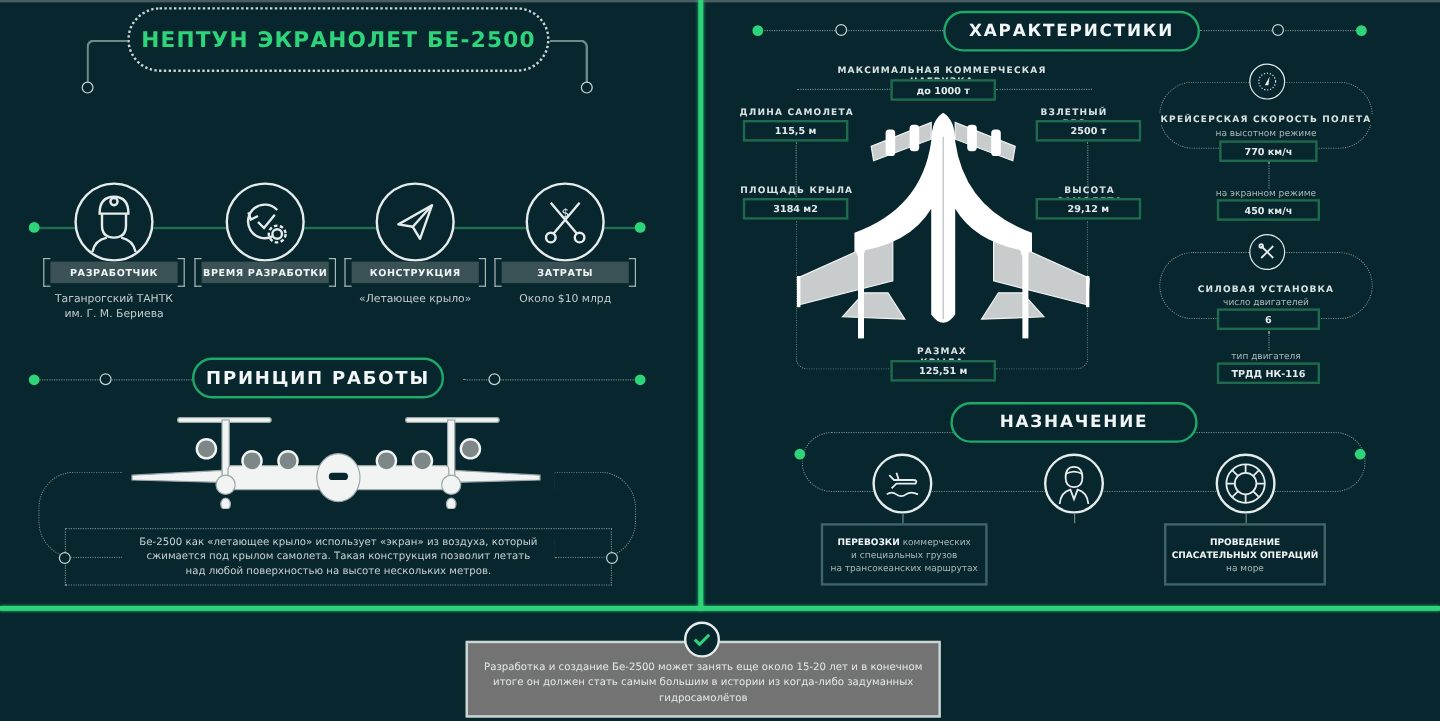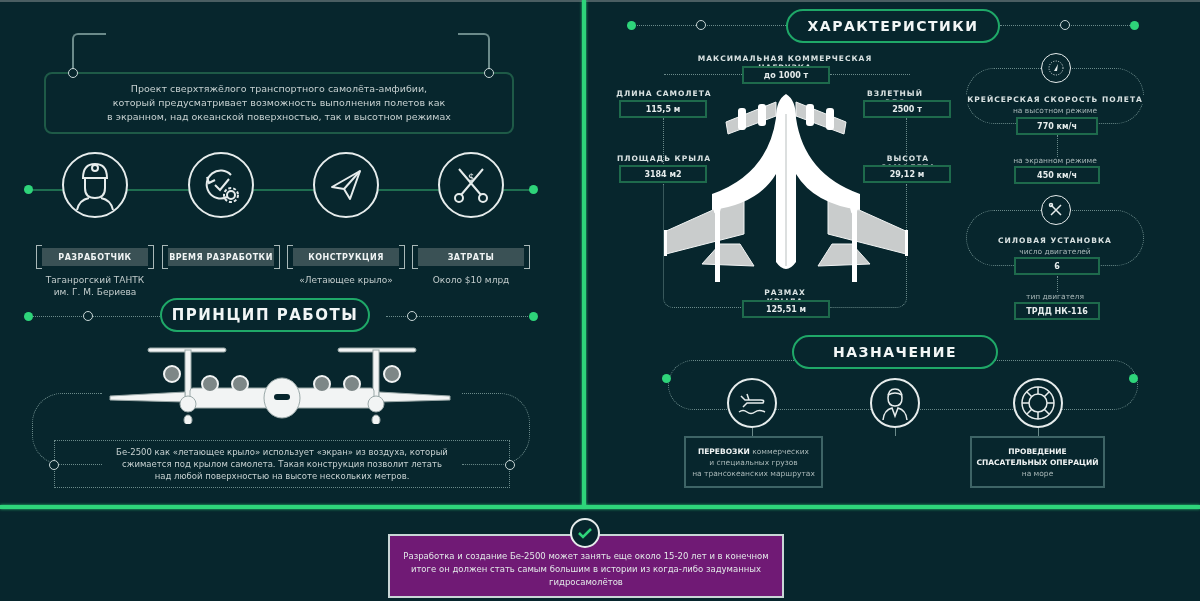--- a/index.html
+++ b/index.html
@@ -17,21 +17,21 @@
   .intro-box { position:absolute; left:44px; top:72px; width:470px; height:62px; border:2px solid #1e5a47; border-radius:8px; display:flex; align-items:center; justify-content:center; text-align:center; }
   .intro-text { font-size:9.5px; line-height:14px; color:#c7d1d1; white-space:pre-line; }
   .connector { position:absolute; border-color:#6b8a8a; border-style:solid; }
   .ring-dot { position:absolute; width:10px; height:10px; border:1.5px solid #c9d6d6; border-radius:50%; background:#07262d; }
   .green-dot { position:absolute; width:9px; height:9px; border-radius:50%; background:#2ed47a; }
 
   
   .timeline { position:absolute; left:28px; top:189px; width:508px; height:2px; background:#1f6e50; }
   .info-item { position:absolute; top:152px; width:130px; text-align:center; }
   .icon-circle { margin:0 auto; width:66px; height:66px; border:2px solid #e6ecec; border-radius:50%; display:flex; align-items:center; justify-content:center; background:#07262d; position:relative; }
-  .tag { margin:30px auto 0; width:106px; height:18px; background:#3a5155; color:#f0f4f4; font-weight:bold; font-size:8px; letter-spacing:0.5px; display:flex; align-items:center; justify-content:center; position:relative; }
+  .tag { margin:0 auto 0; width:106px; height:18px; background:#3a5155; color:#f0f4f4; font-weight:bold; font-size:8px; letter-spacing:0.5px; display:flex; align-items:center; justify-content:center; position:relative; }
   .tag::before, .tag::after { content:""; position:absolute; top:-3px; width:5px; height:22px; border:1.5px solid #a9b8b8; }
   .tag::before { left:-6px; border-right:none; }
   .tag::after { right:-6px; border-left:none; }
   .info-desc { margin-top:8px; font-size:9px; line-height:12px; color:#c2cccc; white-space:pre-line; }
 
   
   .section-pill { position:absolute; height:34px; border:2.5px solid #1fa868; border-radius:17px; display:flex; align-items:center; justify-content:center; background:#07262d; }
   .section-pill span { font-weight:bold; color:#f2f6f6; letter-spacing:1.5px; }
   .dotline { position:absolute; height:0; border-top:1.5px dotted #6b8a8a; }
   .dotbox { position:absolute; border:1.5px dotted #6b8a8a; }
@@ -46,38 +46,36 @@
   .spec-sub { position:absolute; font-size:7.5px; color:#a9b8b8; text-align:center; }
   .vdot { position:absolute; width:0; border-left:1.5px dotted #6b8a8a; }
 
   
   .purpose-circle { position:absolute; width:50px; height:50px; border:2px solid #e6ecec; border-radius:50%; background:#07262d; display:flex; align-items:center; justify-content:center; }
   .purpose-box { position:absolute; top:436px; height:52px; border:2px solid #3e6466; display:flex; align-items:center; justify-content:center; text-align:center; padding:2px 4px; }
   .purpose-text { font-size:7.5px; line-height:11px; color:#a9b8b8; white-space:pre-line; }
   .purpose-text b { color:#f0f4f4; }
 
   
-  .conclusion { position:absolute; left:388px; top:534px; width:396px; height:64px; background:#701a75; border:2px solid #c9d6d6; display:flex; align-items:center; justify-content:center; text-align:center; }
+  .conclusion { position:absolute; left:388px; top:534px; width:396px; height:64px; background:#737373; border:2px solid #c9d6d6; display:flex; align-items:center; justify-content:center; text-align:center; }
   .conclusion-text { font-size:8.5px; line-height:13px; color:#e2e8e8; white-space:pre-line; padding-top:6px; }
   .check-circle { position:absolute; left:570px; top:518px; width:30px; height:30px; border:2px solid #e6ecec; border-radius:50%; background:#07262d; display:flex; align-items:center; justify-content:center; }
 </style>
 </head>
 <body>
 
 <div class="canvas">
   <div class="outer-top"></div>
   <div class="divider-v"></div>
   <div class="divider-h"></div>
 
   <div class="connector" style="left:72px;top:33px;width:34px;height:40px;border-width:2px 0 0 2px;border-radius:6px 0 0 0;"></div>
   <div class="connector" style="left:458px;top:33px;width:32px;height:40px;border-width:2px 2px 0 0;border-radius:0 6px 0 0;"></div>
-  <div class="intro-box">
-    <div class="intro-text">Проект сверхтяжёлого транспортного самолёта-амфибии,
-который предусматривает возможность выполнения полетов как
-в экранном, над океанской поверхностью, так и высотном режимах</div>
+  <div class="title-pill">
+    <span class="title-text">НЕПТУН ЭКРАНОЛЕТ БЕ-2500</span>
   </div>
   <div class="ring-dot" style="left:68px;top:68px;"></div>
   <div class="ring-dot" style="left:484px;top:68px;"></div>
 
   <div class="timeline"></div>
   <div class="green-dot" style="left:24px;top:185px;"></div>
   <div class="green-dot" style="left:529px;top:185px;"></div>
 
   <div class="info-item" style="left:30px;">
     <div class="icon-circle">

